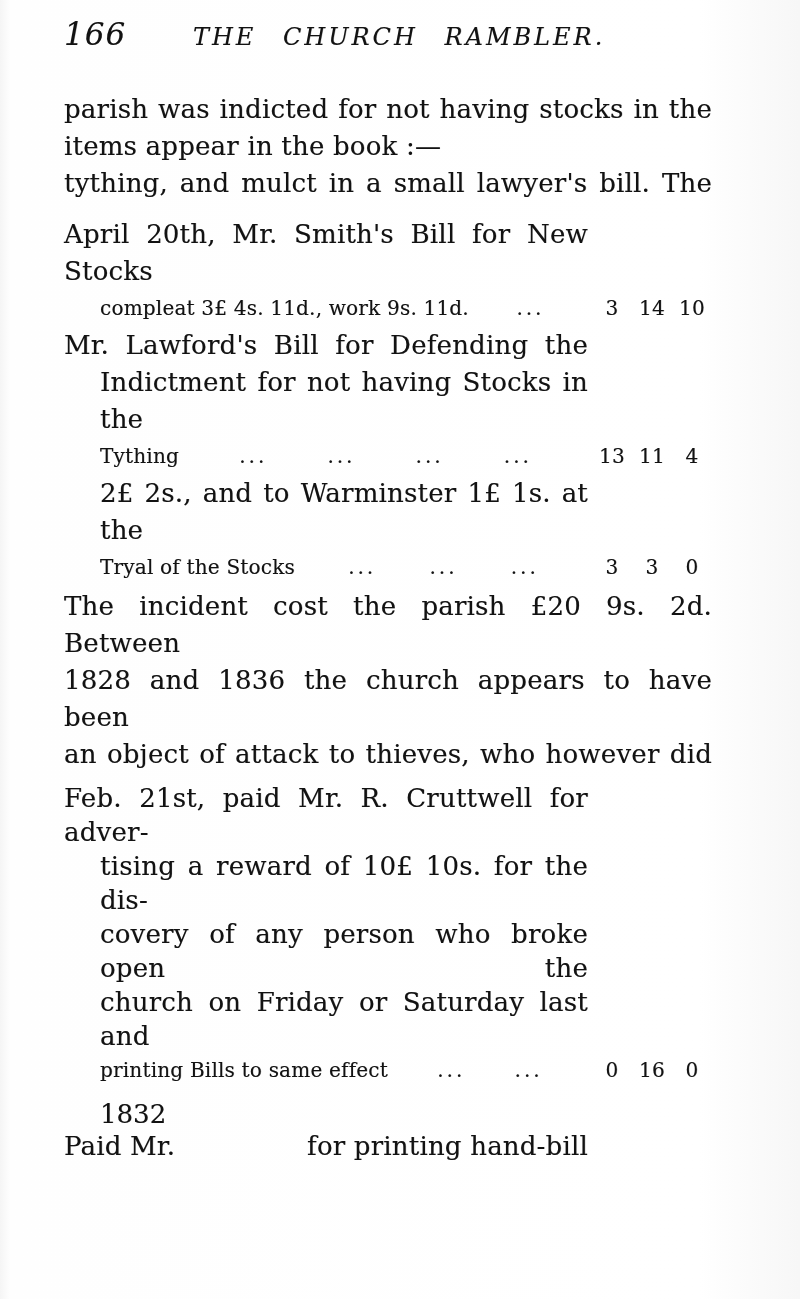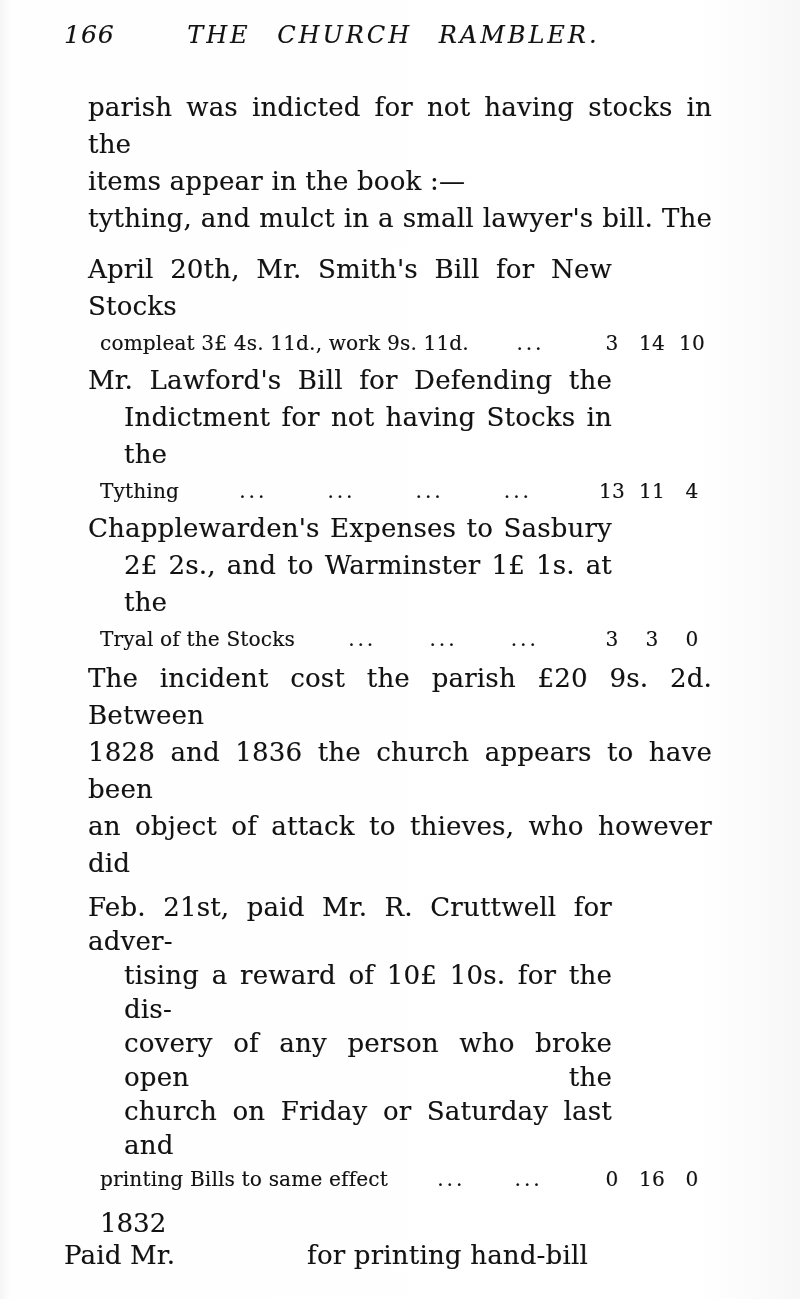--- a/index.html
+++ b/index.html
@@ -14,36 +14,35 @@
     color: #121212;
     overflow: hidden;
     text-shadow: 0.4px 0.4px 0 rgba(0,0,0,0.28), -0.2px 0 0 rgba(0,0,0,0.14);
   }
   .header {
     display: flex;
     align-items: baseline;
     font-style: italic;
     line-height: 37px;
   }
-  .pagenum { font-size: 25px; letter-spacing: 1px; }
+  .pagenum { font-size: 31px; letter-spacing: 1px; }
   .title {
     flex: 1;
     text-align: center;
     font-size: 24px;
     letter-spacing: 3px;
     word-spacing: 16px;
     padding-right: 40px;
   }
   .line {
     font-size: 26px;
     line-height: 37px;
     letter-spacing: 0.2px;
     text-align: justify;
     text-align-last: justify;
-    margin-left: 24px;
   }
   .line.last { text-align: left; text-align-last: left; }
   .intro { margin-top: 35px; }
   .ledger1 { margin-top: 14px; }
   .middle { margin-top: 2px; }
   .lw { width: 524px; box-sizing: border-box; }
   .ind { padding-left: 36px; }
   .amtline {
     display: flex;
     align-items: baseline;
@@ -108,21 +107,20 @@
           <span class="dots">...</span>
           <span class="dots">...</span>
         </span>
         <span class="amt">13</span>
         <span class="amt">11</span>
         <span class="amt">4</span>
       </div>
     </div>
 
     <div>
-      <div class="line lw">Chapplewarden's Expenses to Sasbury</div>
       <div class="line lw ind">2£ 2s., and to Warminster 1£ 1s. at the</div>
       <div class="amtline">
         <span class="txt">Tryal of the Stocks</span>
         <span class="fill">
           <span class="dots">...</span>
           <span class="dots">...</span>
           <span class="dots">...</span>
         </span>
         <span class="amt">3</span>
         <span class="amt">3</span>

